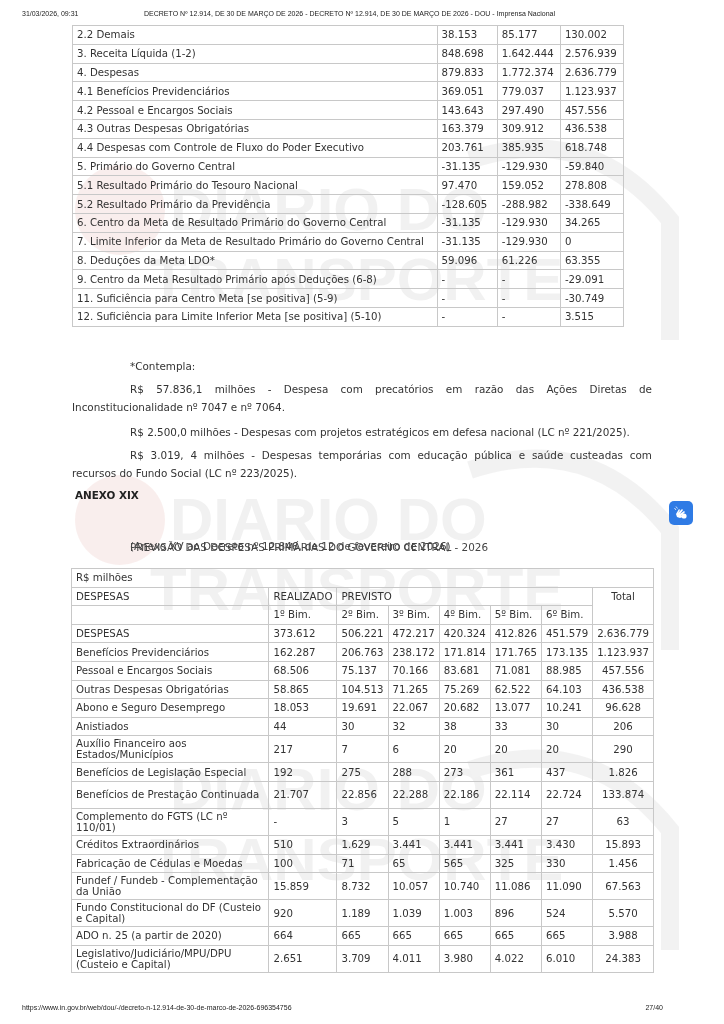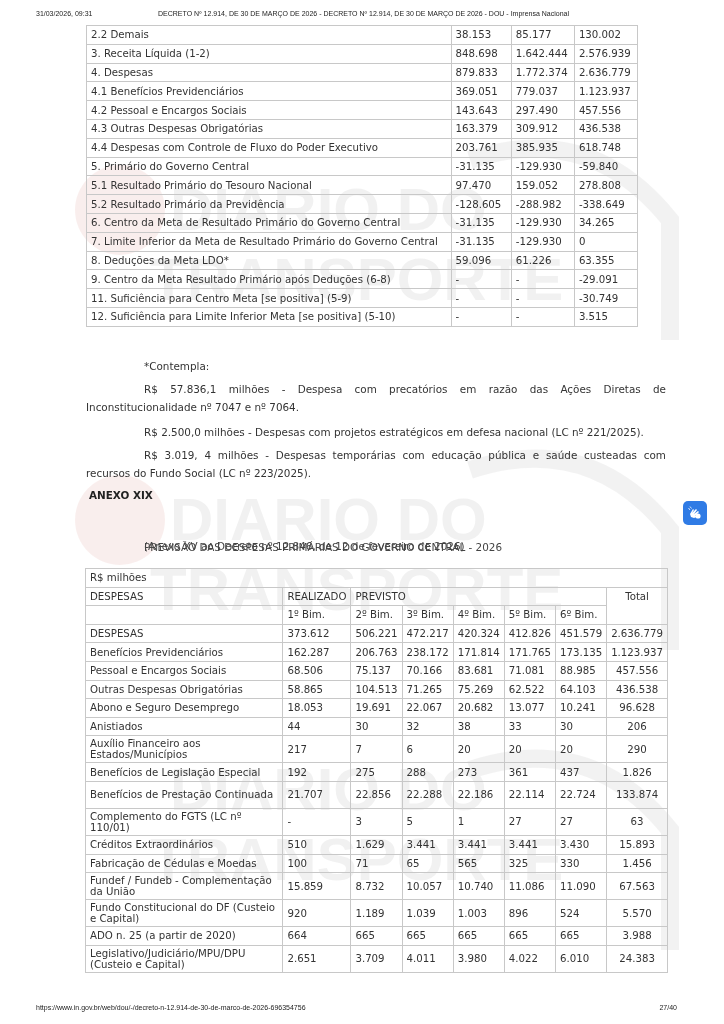--- a/index.html
+++ b/index.html
@@ -18,21 +18,21 @@
     position: absolute; top: 1004px; left: 22px; right: 22px;
     font-family: "Liberation Sans", sans-serif; font-size: 7px; color: #222;
   }
   .print-footer .url { position: absolute; left: 0; }
   .print-footer .page { position: absolute; right: 14px; }
 
   .watermark {
     position: absolute; left: 0; top: 0; width: 724px; height: 1024px;
     pointer-events: none; z-index: 0; opacity: 0.08;
   }
-  .content { position: absolute; left: 14px; top: 0; width: 699px; height: 1024px; z-index: 1; }
+  .content { position: absolute; left: 0; top: 0; width: 699px; height: 1024px; z-index: 1; }
 
   table.grid { border-collapse: collapse; position: absolute; font-size: 10.2px; color: #333; }
   table.grid td { border: 1px solid #c8c8c8; padding: 0 4px; white-space: nowrap; vertical-align: middle; }
 
   #t1 { left: 72px; top: 25px; width: 552px; }
   #t1 td { height: 17.8px; }
   #t1 td.lbl { width: 363px; }
   #t1 td.num { width: 56px; }
 
   #t2 { left: 71px; top: 568px; width: 583px; }

